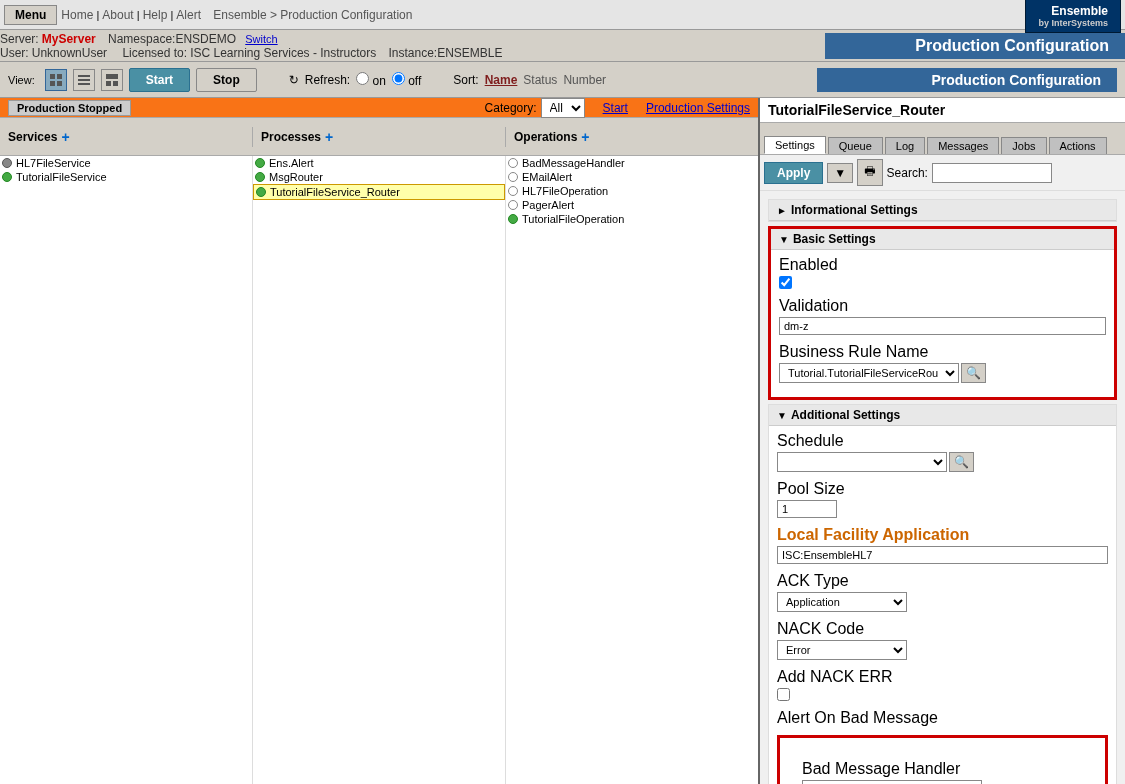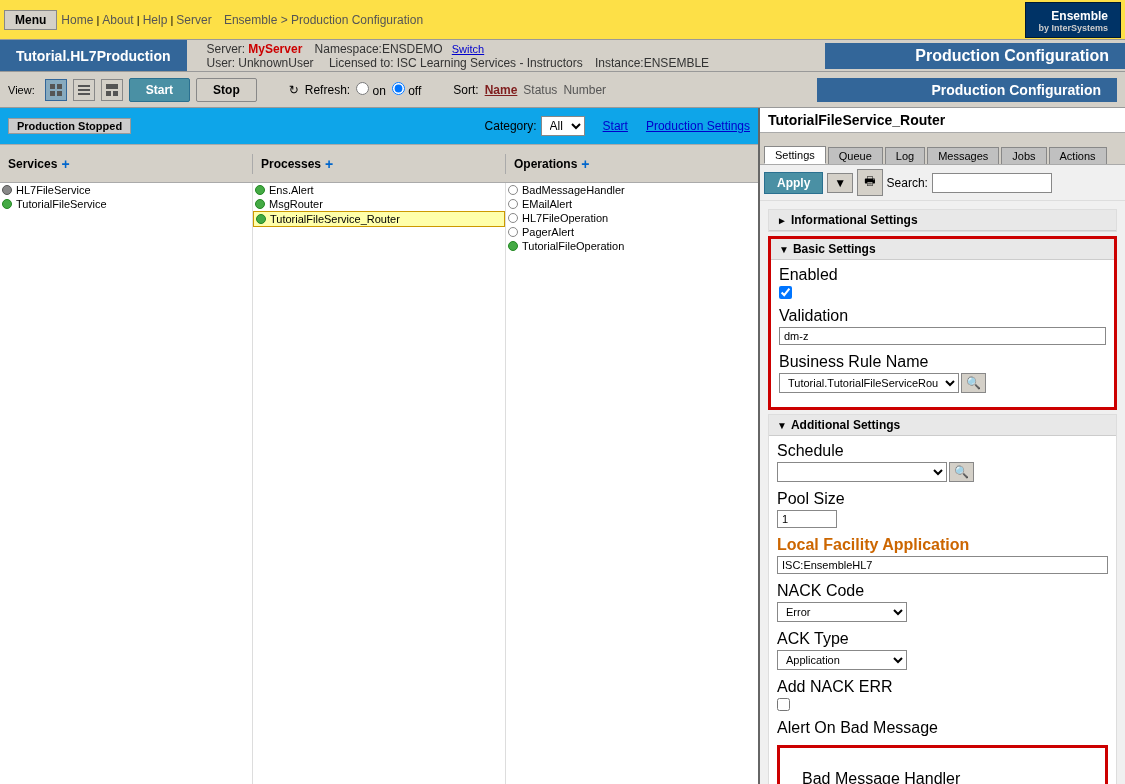--- a/index.html
+++ b/index.html
@@ -1,19 +1,19 @@
 <!DOCTYPE html>
 <html><head>
   <meta charset="utf-8">
   <style>
     * { box-sizing: border-box; margin: 0; padding: 0; font-family: Arial, sans-serif; font-size: 12px; }
     body { background: #d4d0c8; width: 1125px; height: 784px; overflow: hidden; }
 
     
-    .top-bar { display: flex; align-items: center; background: #fde047; height: 40px; border-bottom: 1px solid #999; padding: 0 4px; }
+    .top-bar { display: flex; align-items: center; background: #e5e5e5; height: 30px; border-bottom: 1px solid #999; padding: 0 4px; }
     .menu-btn { background: #d4d0c8; border: 1px solid #888; padding: 2px 10px; font-weight: bold; cursor: pointer; margin-right: 4px; }
     .top-nav { color: #000; font-size: 11px; flex: 1; }
     .top-nav span { color: #555; }
     .ensemble-logo { background: #003366; color: white; padding: 4px 12px; font-weight: bold; font-size: 14px; border: 1px solid #001a33; }
     .ensemble-sub { font-size: 9px; color: #ccc; display: block; text-align: right; }
 
     
     .title-bar { display: flex; align-items: center; background: #d4d0c8; height: 32px; border-bottom: 1px solid #999; }
     .app-title { background: #336699; color: white; padding: 4px 16px; font-size: 14px; font-weight: bold; margin-right: 20px; height: 100%; display: flex; align-items: center; }
     .server-info { font-size: 11px; color: #333; flex: 1; }
@@ -28,21 +28,21 @@
     .sort-active { color: #7f1d1d; font-weight: bold; text-decoration: underline; }
     .sort-inactive { color: #555; cursor: pointer; }
     .page-config-title { background: #336699; color: white; padding: 4px 16px; font-size: 16px; font-weight: bold; margin-left: auto; min-width: 300px; text-align: right; }
 
     
     .main-content { display: flex; height: calc(784px - 96px); }
 
     
     .left-panel { flex: 0 0 760px; background: white; border-right: 2px solid #666; overflow: hidden; display: flex; flex-direction: column; }
 
-    .prod-stopped-bar { background: #0ea5e9; border-bottom: 1px solid #aaa; padding: 2px 8px; display: flex; align-items: center; gap: 8px; height: 37px; }
+    .prod-stopped-bar { background: #f97316; border-bottom: 1px solid #aaa; padding: 2px 8px; display: flex; align-items: center; gap: 8px; height: 20px; }
     .prod-stopped-badge { background: #cccccc; border: 1px solid #999; padding: 1px 8px; font-size: 11px; font-weight: bold; }
     .category-section { display: flex; align-items: center; gap: 4px; font-size: 11px; margin-left: auto; }
     .category-select { border: 1px solid #888; padding: 1px 4px; background: white; }
     .legend-link { color: #0000cc; text-decoration: underline; cursor: pointer; }
     .prod-settings-link { color: #0000cc; text-decoration: underline; cursor: pointer; }
 
     
     .col-headers { display: flex; background: #d4d0c8; border-bottom: 1px solid #aaa; height: 38px; align-items: center; }
     .col-header { flex: 1; padding: 2px 8px; font-weight: bold; font-size: 11px; border-right: 1px solid #aaa; display: flex; align-items: center; gap: 4px; }
     .col-header:last-child { border-right: none; }
@@ -106,34 +106,33 @@
   </style>
 </head>
 <body>
 
 <div class="top-bar">
   <button class="menu-btn">Menu</button>
   <div class="top-nav">
     <span style="cursor:pointer">Home</span> |
     <span style="cursor:pointer">About</span> |
     <span style="cursor:pointer">Help</span> |
-    <span style="cursor:pointer">Server</span>
+    <span style="cursor:pointer">Alert</span>
     &nbsp;&nbsp;
     <span>Ensemble &gt; Production Configuration</span>
   </div>
   <div style="text-align:right">
     <div class="ensemble-logo">
       <span>Ensemble</span>
       <span class="ensemble-sub">by InterSystems</span>
     </div>
   </div>
 </div>
 
 <div class="title-bar">
-  <div class="app-title">Tutorial.HL7Production</div>
   <div class="server-info">
     <span>Server:</span>
     <span class="server-name">MyServer</span>
     &nbsp;&nbsp;
     <span>Namespace:</span><span>ENSDEMO</span>
     &nbsp;
     <span class="switch-link">Switch</span>
     <br>
     <span>User:</span>
     <span>UnknownUser</span>
@@ -361,38 +360,38 @@
             <div class="field-label">Pool Size</div>
             <input class="field-input" type="text" value="1" style="width: 60px;">
           </div>
 
           <div class="field-row">
             <div class="field-label required">Local Facility Application</div>
             <input class="field-input" type="text" value="ISC:EnsembleHL7" style="">
           </div>
 
           <div class="field-row">
+            <div class="field-label">ACK Type</div>
+            <select class="field-select" style="width:130px;">
+              <option selected="">Application</option>
+              <option>HL7</option>
+              <option>Never</option>
+            </select>
+          </div>
+
+          <div class="field-row">
             <div class="field-label">NACK Code</div>
             <select class="field-select" style="width:130px;">
               <option selected="">Error</option>
               <option>AE</option>
               <option>AR</option>
             </select>
           </div>
 
           <div class="field-row">
-            <div class="field-label">ACK Type</div>
-            <select class="field-select" style="width:130px;">
-              <option selected="">Application</option>
-              <option>HL7</option>
-              <option>Never</option>
-            </select>
-          </div>
-
-          <div class="field-row">
             <div class="field-label">Add NACK ERR</div>
             <div class="checkbox-row">
               <input type="checkbox" style="">
             </div>
           </div>
 
           <div class="field-row">
             <div class="field-label">Alert On Bad Message</div>
           </div>
 

